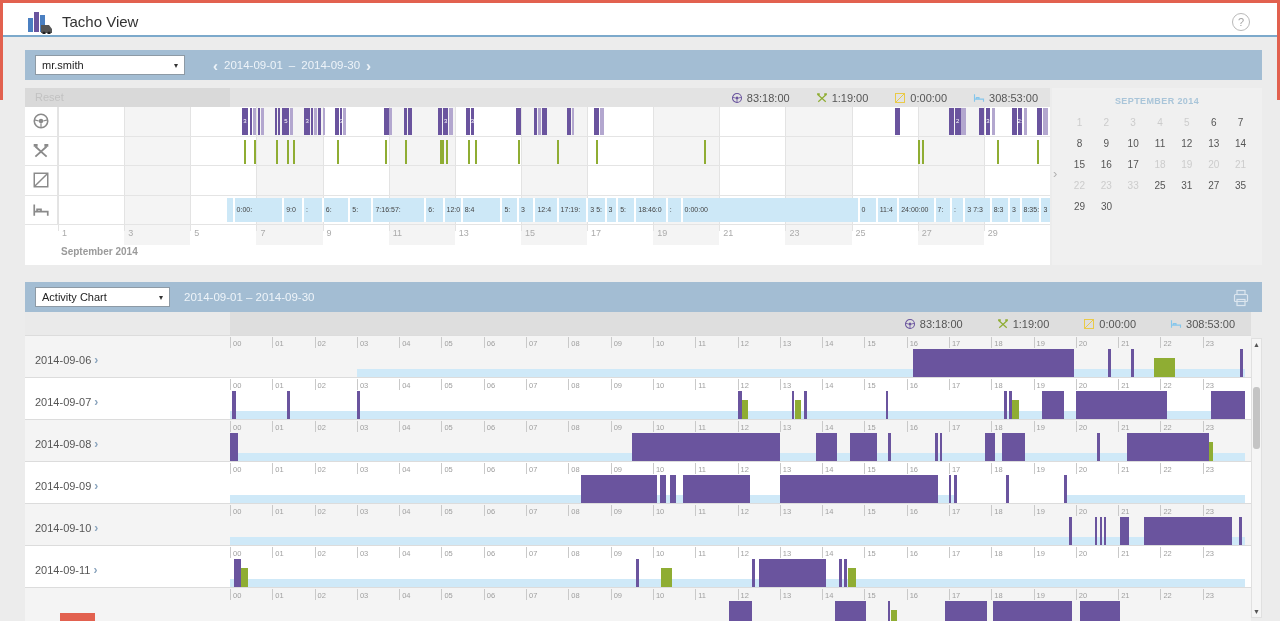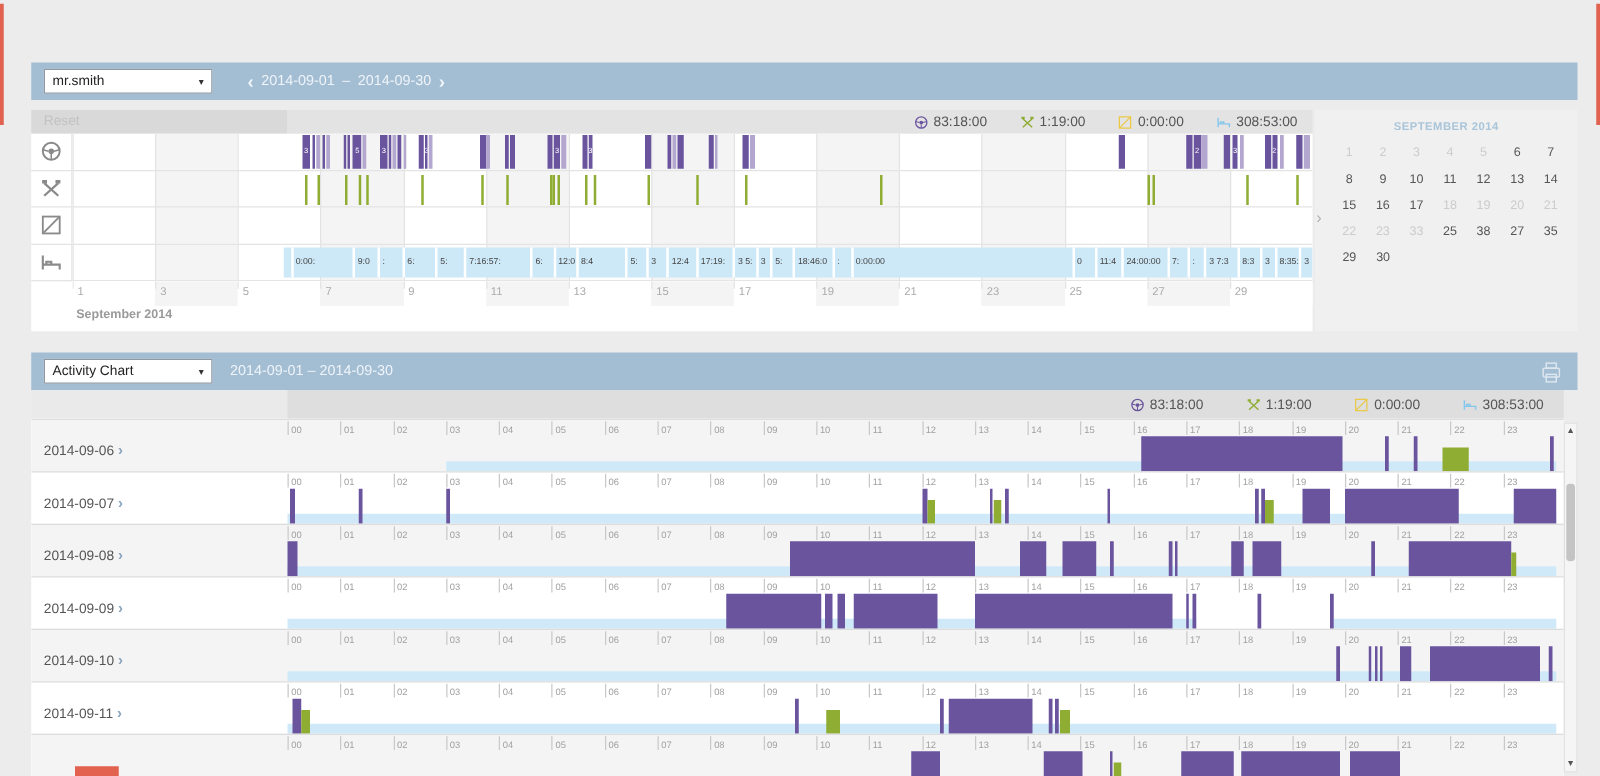--- a/index.html
+++ b/index.html
@@ -12,21 +12,21 @@
   .edge-red.l{left:0}.edge-red.r{right:0}
   .logo{position:absolute;left:27px;top:7px;width:26px;height:24px;}
   .app-title{position:absolute;left:62px;top:10px;font-size:15px;color:#333;}
   .help{position:absolute;right:30px;top:10px;width:16px;height:16px;border:1px solid #b9b9b9;
     border-radius:50%;color:#a5a5a5;font-size:11px;line-height:16px;text-align:center;}
   
   .toolbar{position:absolute;top:50px;left:25px;width:1237px;height:30px;background:#a3bdd3;
     display:flex;align-items:center;}
   .fake-select{background:#fff;border:1px solid #8d9aa5;height:20px;display:flex;align-items:center;
     justify-content:space-between;font-size:11px;color:#222;padding:0 6px;box-sizing:border-box;}
-  .driver-select{width:135px;margin-left:10px;}
+  .driver-select{width:150px;margin-left:10px;}
   .fake-select .caret{font-size:8px;color:#333;}
   .btn-group{display:flex;margin-left:12px;}
   .range-btn{background:#fff;color:#4d8fc4;font-size:11px;padding:3px 10px;border:1px solid #bcd0e0;
     margin-right:1px;cursor:default;}
   .range-btn.active{background:#d4d4d4;color:#777;}
   .date-nav{color:#eef4f9;font-size:11.5px;margin-left:28px;display:flex;align-items:center;gap:6px;}
   .date-nav .chev{font-size:15px;font-weight:bold;line-height:11px;}
   
   .subbar1{position:absolute;top:88px;left:25px;width:1025px;height:19px;display:flex;}
   .reset-cell{width:205px;background:#d9d9d9;color:#c2c2c2;font-size:11px;line-height:19px;
@@ -92,20 +92,34 @@
   .sb-arrow{position:absolute;left:0;width:100%;text-align:center;font-size:7px;color:#555;}
   .sb-thumb{position:absolute;left:1px;top:48px;width:7px;height:62px;background:#c4c4c4;border-radius:3px;}
   .bottom-red{position:absolute;left:60px;top:613px;width:35px;height:8px;background:#e2614f;}
   svg{display:block;}
 </style>
 </head>
 <body>
 
 <div class="page">
 
+  <div class="app-header">
+    <div class="logo">
+      <svg width="26" height="24" viewBox="0 0 26 24">
+        <rect x="1" y="8" width="5" height="14" fill="#4a7fc1"></rect>
+        <rect x="7" y="2" width="5" height="20" fill="#6a549e"></rect>
+        <rect x="13" y="5" width="5" height="17" fill="#4a7fc1"></rect>
+        <path d="M14 15 h8 l3 4 v4 h-11 z" fill="#555"></path>
+        <circle cx="17" cy="23" r="1.6" fill="#222"></circle>
+          <circle cx="22" cy="23" r="1.6" fill="#222"></circle>
+      </svg>
+    </div>
+    <div class="app-title">Tacho View</div>
+    <div class="help">?</div>
+  </div>
   <div class="edge-red l"></div>
   <div class="edge-red r"></div>
 
   <div class="toolbar">
     <div class="fake-select driver-select">
       <span>mr.smith</span>
       <span class="caret">▾</span>
     </div>
     <div class="date-nav">
       <span class="chev">‹</span>
@@ -413,21 +427,21 @@
           <div class="cal-cell off">18</div>
           <div class="cal-cell off">19</div>
           <div class="cal-cell off">20</div>
           <div class="cal-cell off">21</div>
         </div>
         <div class="cal-row">
           <div class="cal-cell off">22</div>
           <div class="cal-cell off">23</div>
           <div class="cal-cell off">33</div>
           <div class="cal-cell">25</div>
-          <div class="cal-cell">38</div>
+          <div class="cal-cell">31</div>
           <div class="cal-cell">27</div>
           <div class="cal-cell">35</div>
         </div>
         <div class="cal-row">
           <div class="cal-cell">29</div>
           <div class="cal-cell">30</div>
         </div>
       </div>
   </div>
 

